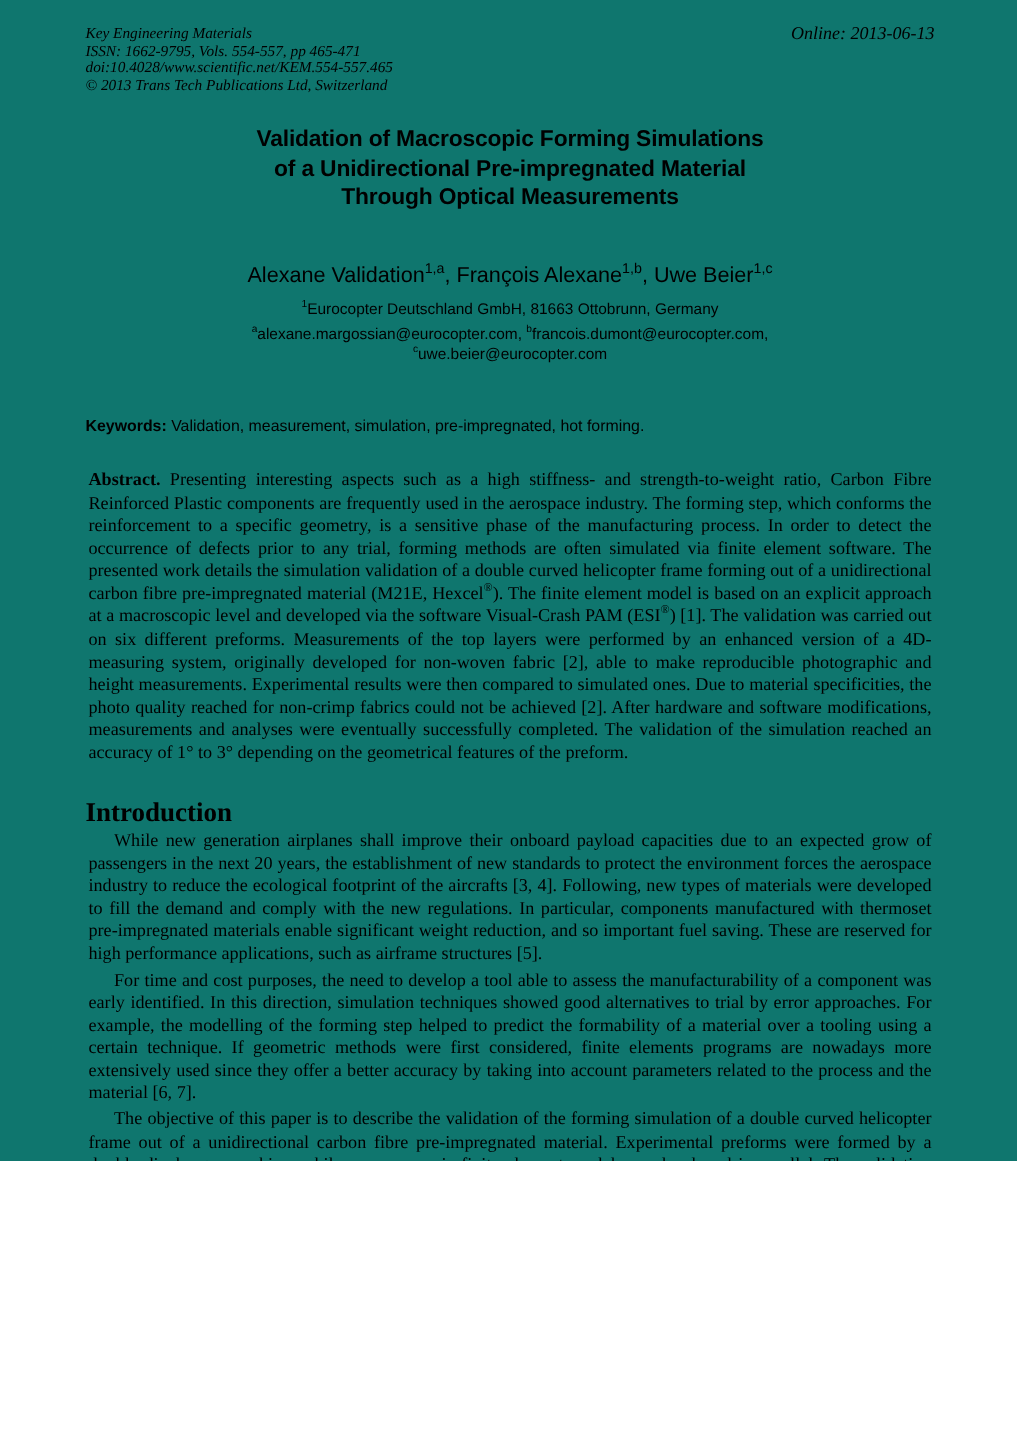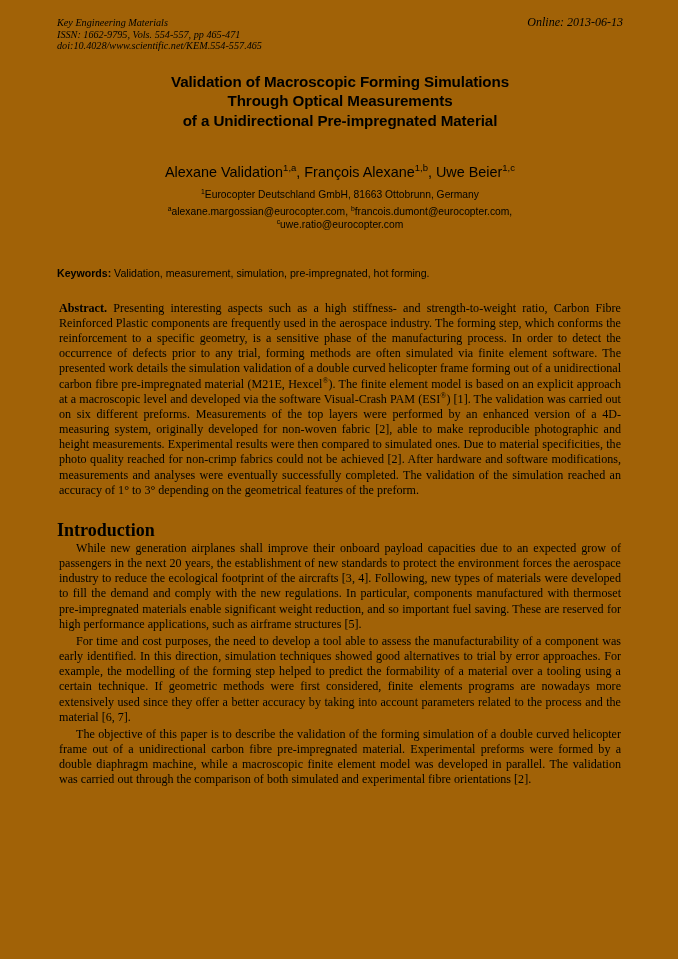--- a/index.html
+++ b/index.html
@@ -3,22 +3,22 @@
 <meta charset="utf-8">
 <style>
   html, body {
     margin: 0;
     padding: 0;
     background: #ffffff;
   }
   .page {
     position: relative;
     width: 678px;
-    height: 959px;
-    background: #a16207;
+    height: 774px;
+    background: #0f766e;
     overflow: hidden;
     box-sizing: border-box;
     color: #000000;
   }
   .content {
     position: absolute;
     left: 57px;
     top: 17px;
     width: 566px;
   }
@@ -118,40 +118,41 @@
 </head>
 <body>
 
 <div class="page">
   <div class="content">
 
     <div class="journal-header">
       <span class="hdr-line">Key Engineering Materials</span>
       <span class="hdr-line">ISSN: 1662-9795, Vols. 554-557, pp 465-471</span>
       <span class="hdr-line">doi:10.4028/www.scientific.net/KEM.554-557.465</span>
+      <span class="hdr-line">© 2013 Trans Tech Publications Ltd, Switzerland</span>
       <span class="online-date">Online: 2013-06-13</span>
     </div>
 
     <h1 class="paper-title">
       <span class="tline">Validation of Macroscopic Forming Simulations</span>
+      <span class="tline">of a Unidirectional Pre-impregnated Material</span>
       <span class="tline">Through Optical Measurements</span>
-      <span class="tline">of a Unidirectional Pre-impregnated Material</span>
     </h1>
 
     <div class="authors">
       <span>Alexane Validation</span><sup>1,a</sup><span>, </span><span>François Alexane</span><sup>1,b</sup><span>, </span><span>Uwe Beier</span><sup>1,c</sup>
     </div>
 
     <div class="affiliation">
       <sup>1</sup><span>Eurocopter Deutschland GmbH, 81663 Ottobrunn, Germany</span>
     </div>
 
     <div class="emails">
       <span class="eline"><sup>a</sup><span>alexane.margossian@eurocopter.com, </span><sup>b</sup><span>francois.dumont@eurocopter.com,</span></span>
-      <span class="eline"><sup>c</sup><span>uwe.ratio@eurocopter.com</span></span>
+      <span class="eline"><sup>c</sup><span>uwe.beier@eurocopter.com</span></span>
     </div>
 
     <p class="keywords">
       <span class="kw-label">Keywords:</span><span> Validation, measurement, simulation, pre-impregnated, hot forming.</span>
     </p>
 
     <p class="abstract">
       <span class="ab-label">Abstract.</span><span> Presenting interesting aspects such as a high stiffness- and strength-to-weight ratio, Carbon Fibre Reinforced Plastic components are frequently used in the aerospace industry. The forming step, which conforms the reinforcement to a specific geometry, is a sensitive phase of the manufacturing process. In order to detect the occurrence of defects prior to any trial, forming methods are often simulated via finite element software. The presented work details the simulation validation of a double curved helicopter frame forming out of a unidirectional carbon fibre pre-impregnated material (M21E, Hexcel</span><sup>®</sup><span>). The finite element model is based on an explicit approach at a macroscopic level and developed via the software Visual-Crash PAM (ESI</span><sup>®</sup><span>) [1]. The validation was carried out on six different preforms. Measurements of the top layers were performed by an enhanced version of a 4D-measuring system, originally developed for non-woven fabric [2], able to make reproducible photographic and height measurements. Experimental results were then compared to simulated ones. Due to material specificities, the photo quality reached for non-crimp fabrics could not be achieved [2]. After hardware and software modifications, measurements and analyses were eventually successfully completed. The validation of the simulation reached an accuracy of 1° to 3° depending on the geometrical features of the preform.</span>
     </p>
 

